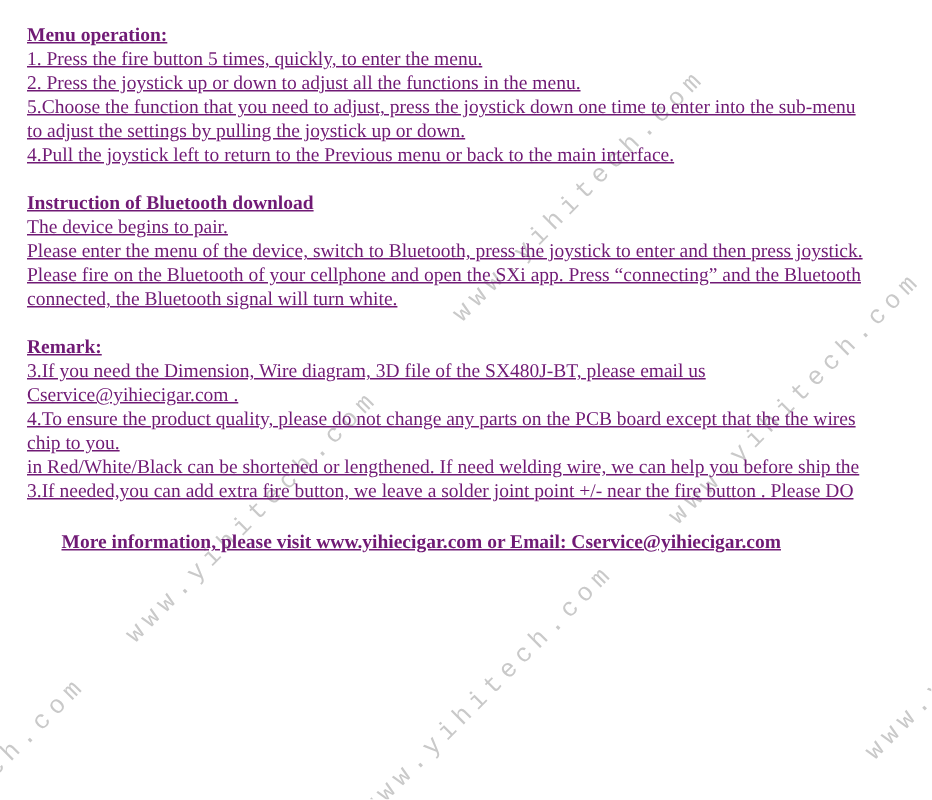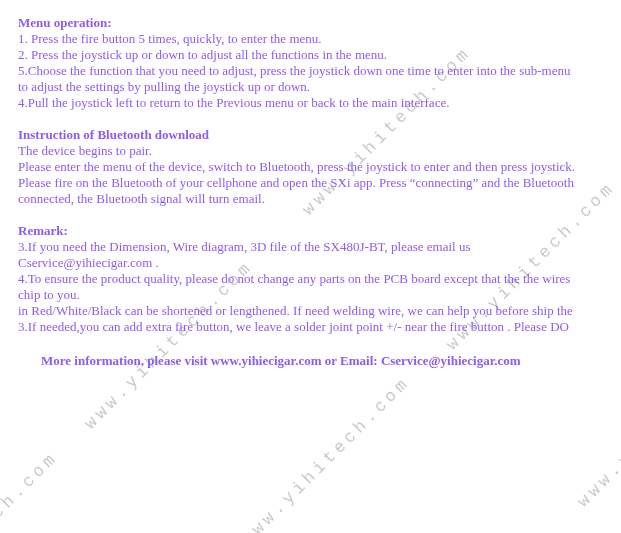--- a/index.html
+++ b/index.html
@@ -64,40 +64,40 @@
 
 <div class="page" style="background: rgb(255, 255, 255);">
   <div class="watermark-layer" style="color: rgb(201, 201, 201);">
       <div class="wm" style="left: 313px; top: 200px;">www.yihitech.com</div>
       <div class="wm" style="left: 95px; top: 414px;">www.yihitech.com</div>
       <div class="wm" style="left: 457px; top: 335px;">www.yihitech.com</div>
       <div class="wm" style="left: -100px; top: 605px;">www.yihitech.com</div>
       <div class="wm" style="left: 252px; top: 530px;">www.yihitech.com</div>
       <div class="wm" style="left: 588px; top: 492px;">www.yihitech.com</div>
     </div>
-  <div class="content" style="color: #8b5cf6;">
+  <div class="content" style="color: #701a75; text-decoration: underline;">
 
   <div class="section">
     <div class="heading">Menu operation:</div>
     <div class="lines">
           <div class="line">1. Press the fire button 5 times, quickly, to enter the menu.</div>
           <div class="line">2. Press the joystick up or down to adjust all the functions in the menu.</div>
           <div class="line">5.Choose the function that you need to adjust, press the joystick down one time to enter into the sub-menu</div>
           <div class="line">to adjust the settings by pulling the joystick up or down.</div>
           <div class="line">4.Pull the joystick left to return to the Previous menu or back to the main interface.</div>
         </div>
   </div>
 
   <div class="section">
     <div class="heading">Instruction of Bluetooth download</div>
     <div class="lines">
           <div class="line">The device begins to pair.</div>
           <div class="line">Please enter the menu of the device, switch to Bluetooth, press the joystick to enter and then press joystick.</div>
           <div class="line">Please fire on the Bluetooth of your cellphone and open the SXi app. Press “connecting” and the Bluetooth</div>
-          <div class="line">connected, the Bluetooth signal will turn email.</div>
+          <div class="line">connected, the Bluetooth signal will turn white.</div>
         </div>
   </div>
 
   <div class="section">
     <div class="heading">Remark:</div>
     <div class="lines">
           <div class="line">3.If you need the Dimension, Wire diagram, 3D file of the SX480J-BT, please email us</div>
           <div class="line">Cservice@yihiecigar.com .</div>
           <div class="line">4.To ensure the product quality, please do not change any parts on the PCB board except that the the wires</div>
           <div class="line">chip to you.</div>

